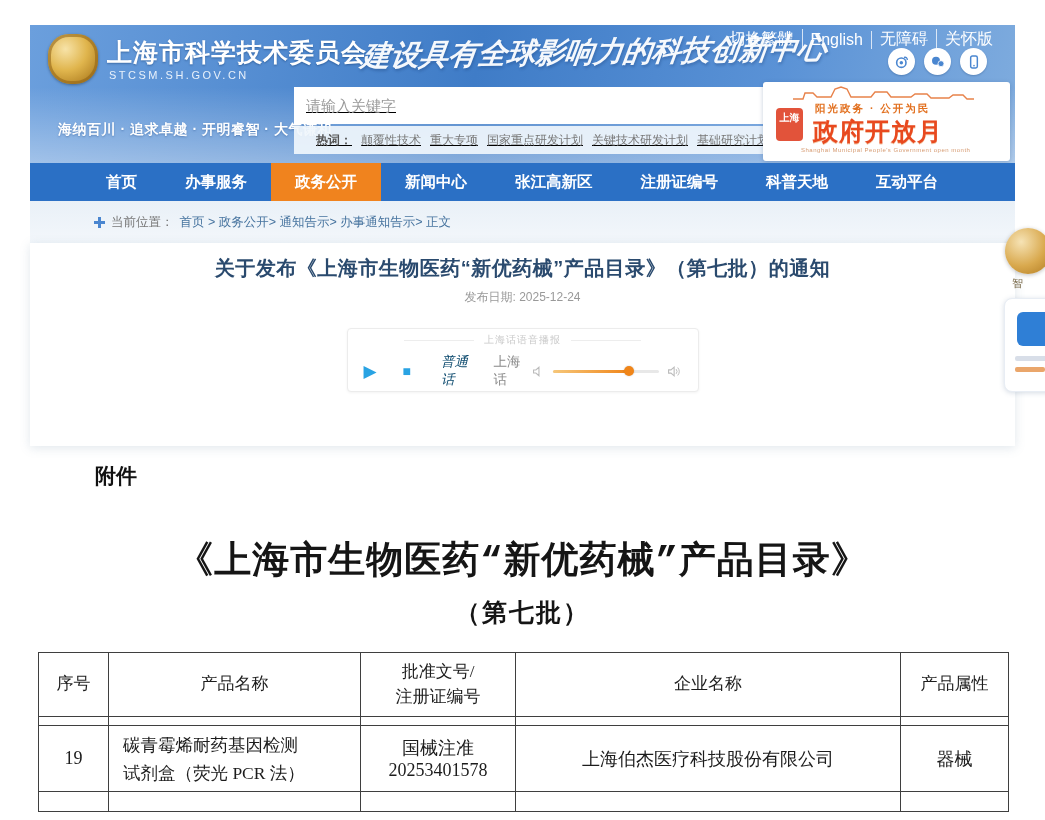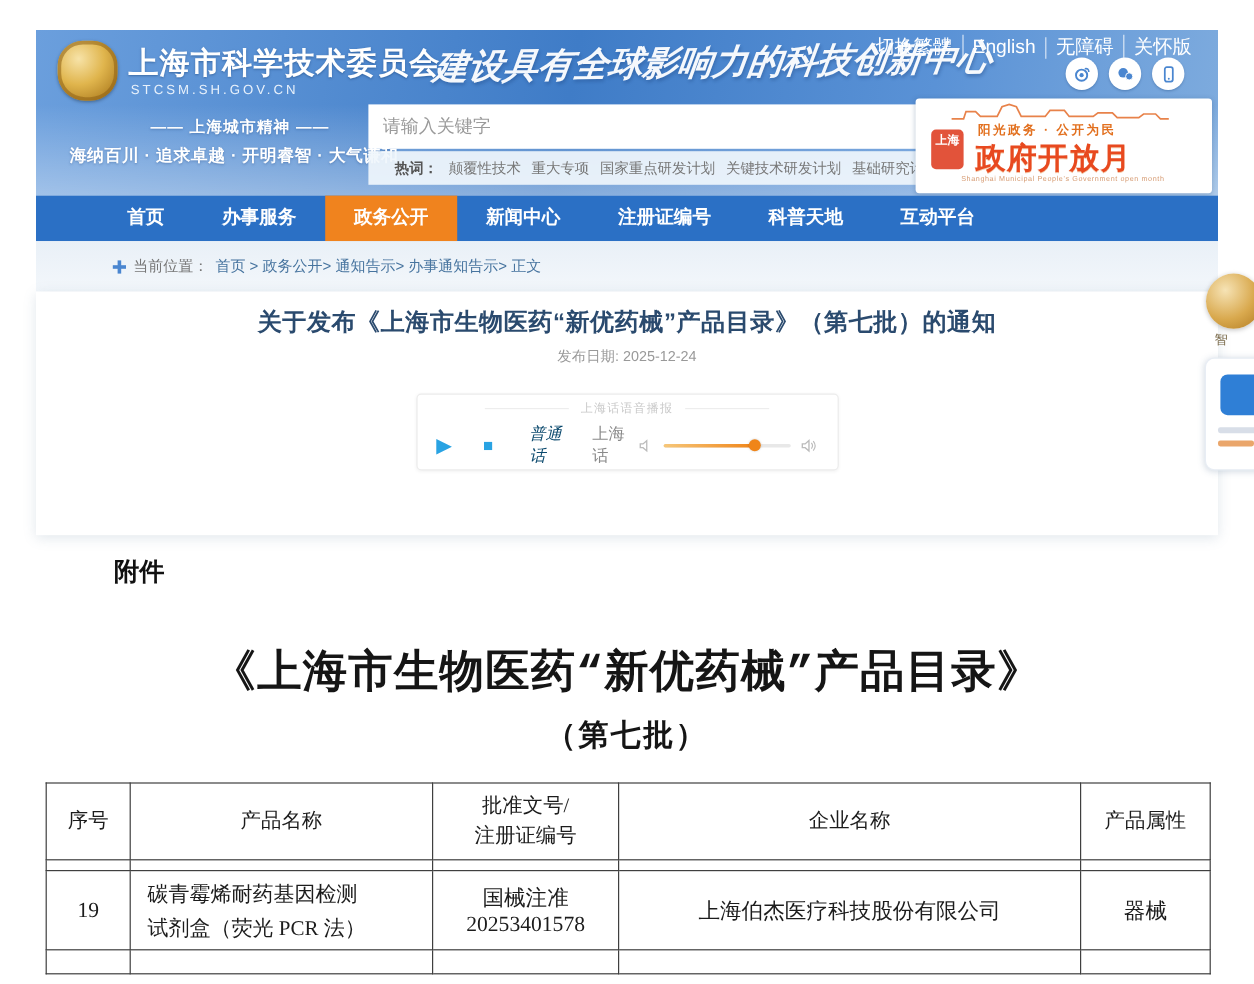--- a/index.html
+++ b/index.html
@@ -24,21 +24,21 @@
   .toplinks span{padding:0 8px;border-right:1px solid rgba(255,255,255,.75);cursor:pointer;white-space:nowrap;}
   .toplinks span:last-child{border-right:none;}
   .socials{position:absolute;right:28px;top:23px;display:flex;gap:9px;}
   .soc{width:27px;height:27px;border-radius:50%;background:#fff;display:flex;align-items:center;
     justify-content:center;cursor:pointer;box-shadow:0 1px 2px rgba(0,40,90,.25);}
   .spirit-title{position:absolute;left:40px;top:72px;width:260px;text-align:center;color:#fff;
     font-size:13px;font-weight:bold;letter-spacing:1px;text-shadow:0 1px 2px rgba(30,70,130,.4);}
   .spirit-text{position:absolute;left:5px;top:96px;width:320px;text-align:center;color:#fff;
     font-size:14px;font-weight:bold;letter-spacing:.5px;text-shadow:0 1px 2px rgba(30,70,130,.4);white-space:nowrap;}
   
-  .search-wrap{position:absolute;left:277px;top:62px;width:556px;}
+  .search-wrap{position:absolute;left:264px;top:62px;width:556px;text-decoration:underline;}
   .search-row{display:flex;height:37px;}
   .search-input{flex:1;border:none;outline:none;padding:0 12px;font-size:15px;color:#333;background:#fff;}
   .search-input::placeholder{color:#9a9a9a;}
   .search-btn{width:82px;border:none;background:#f08519;color:#fff;font-size:16px;cursor:pointer;letter-spacing:2px;}
   .hot-row{margin-top:2px;height:28px;background:rgba(240,246,252,.92);display:flex;align-items:center;
     padding:0 22px;font-size:12px;color:#444;white-space:nowrap;overflow:hidden;}
   .hot-row .hw{color:#777;margin-left:9px;cursor:pointer;}
   .hot-label{font-weight:bold;color:#555;}
   
   .banner{position:absolute;left:733px;top:57px;width:247px;height:79px;background:#fff;border-radius:3px;
@@ -155,21 +155,20 @@
           </svg>
       </div>
       <div class="soc">
         <svg width="16" height="16" viewBox="0 0 24 24">
             <rect x="7" y="3" width="10" height="18" rx="2.5" fill="none" stroke="#4a86d0" stroke-width="2.2"></rect>
             <circle cx="12" cy="17.5" r="1.2" fill="#4a86d0"></circle>
           </svg>
       </div>
     </div>
 
-    <div class="spirit-title">—— 上海城市精神 ——</div>
     <div class="spirit-text">海纳百川 · 追求卓越 · 开明睿智 · 大气谦和</div>
 
     <div class="search-wrap">
       <div class="search-row">
         <input class="search-input" type="text" placeholder="请输入关键字" style="">
         <button class="search-btn">检索</button>
       </div>
       <div class="hot-row">
         <span class="hot-label">热词：</span>
         <span class="hw">颠覆性技术</span>
@@ -194,20 +193,21 @@
       <div class="banner-title">政府开放月</div>
       <div class="banner-sub">Shanghai Municipal People's Government open month</div>
     </div>
   </div>
 
   <div class="nav">
     <div class="nav-item">首页</div>
     <div class="nav-item">办事服务</div>
     <div class="nav-item active">政务公开</div>
     <div class="nav-item">新闻中心</div>
+    <div class="nav-item">张江高新区</div>
     <div class="nav-item">注册证编号</div>
     <div class="nav-item">科普天地</div>
     <div class="nav-item">互动平台</div>
   </div>
 
   <div class="strip">
     <div class="breadcrumb">
       <div class="bc-icon"></div>
       <span class="bc-label">当前位置：</span>
       <span class="bc-path">首页 &gt; 政务公开&gt; 通知告示&gt; 办事通知告示&gt; 正文</span>

